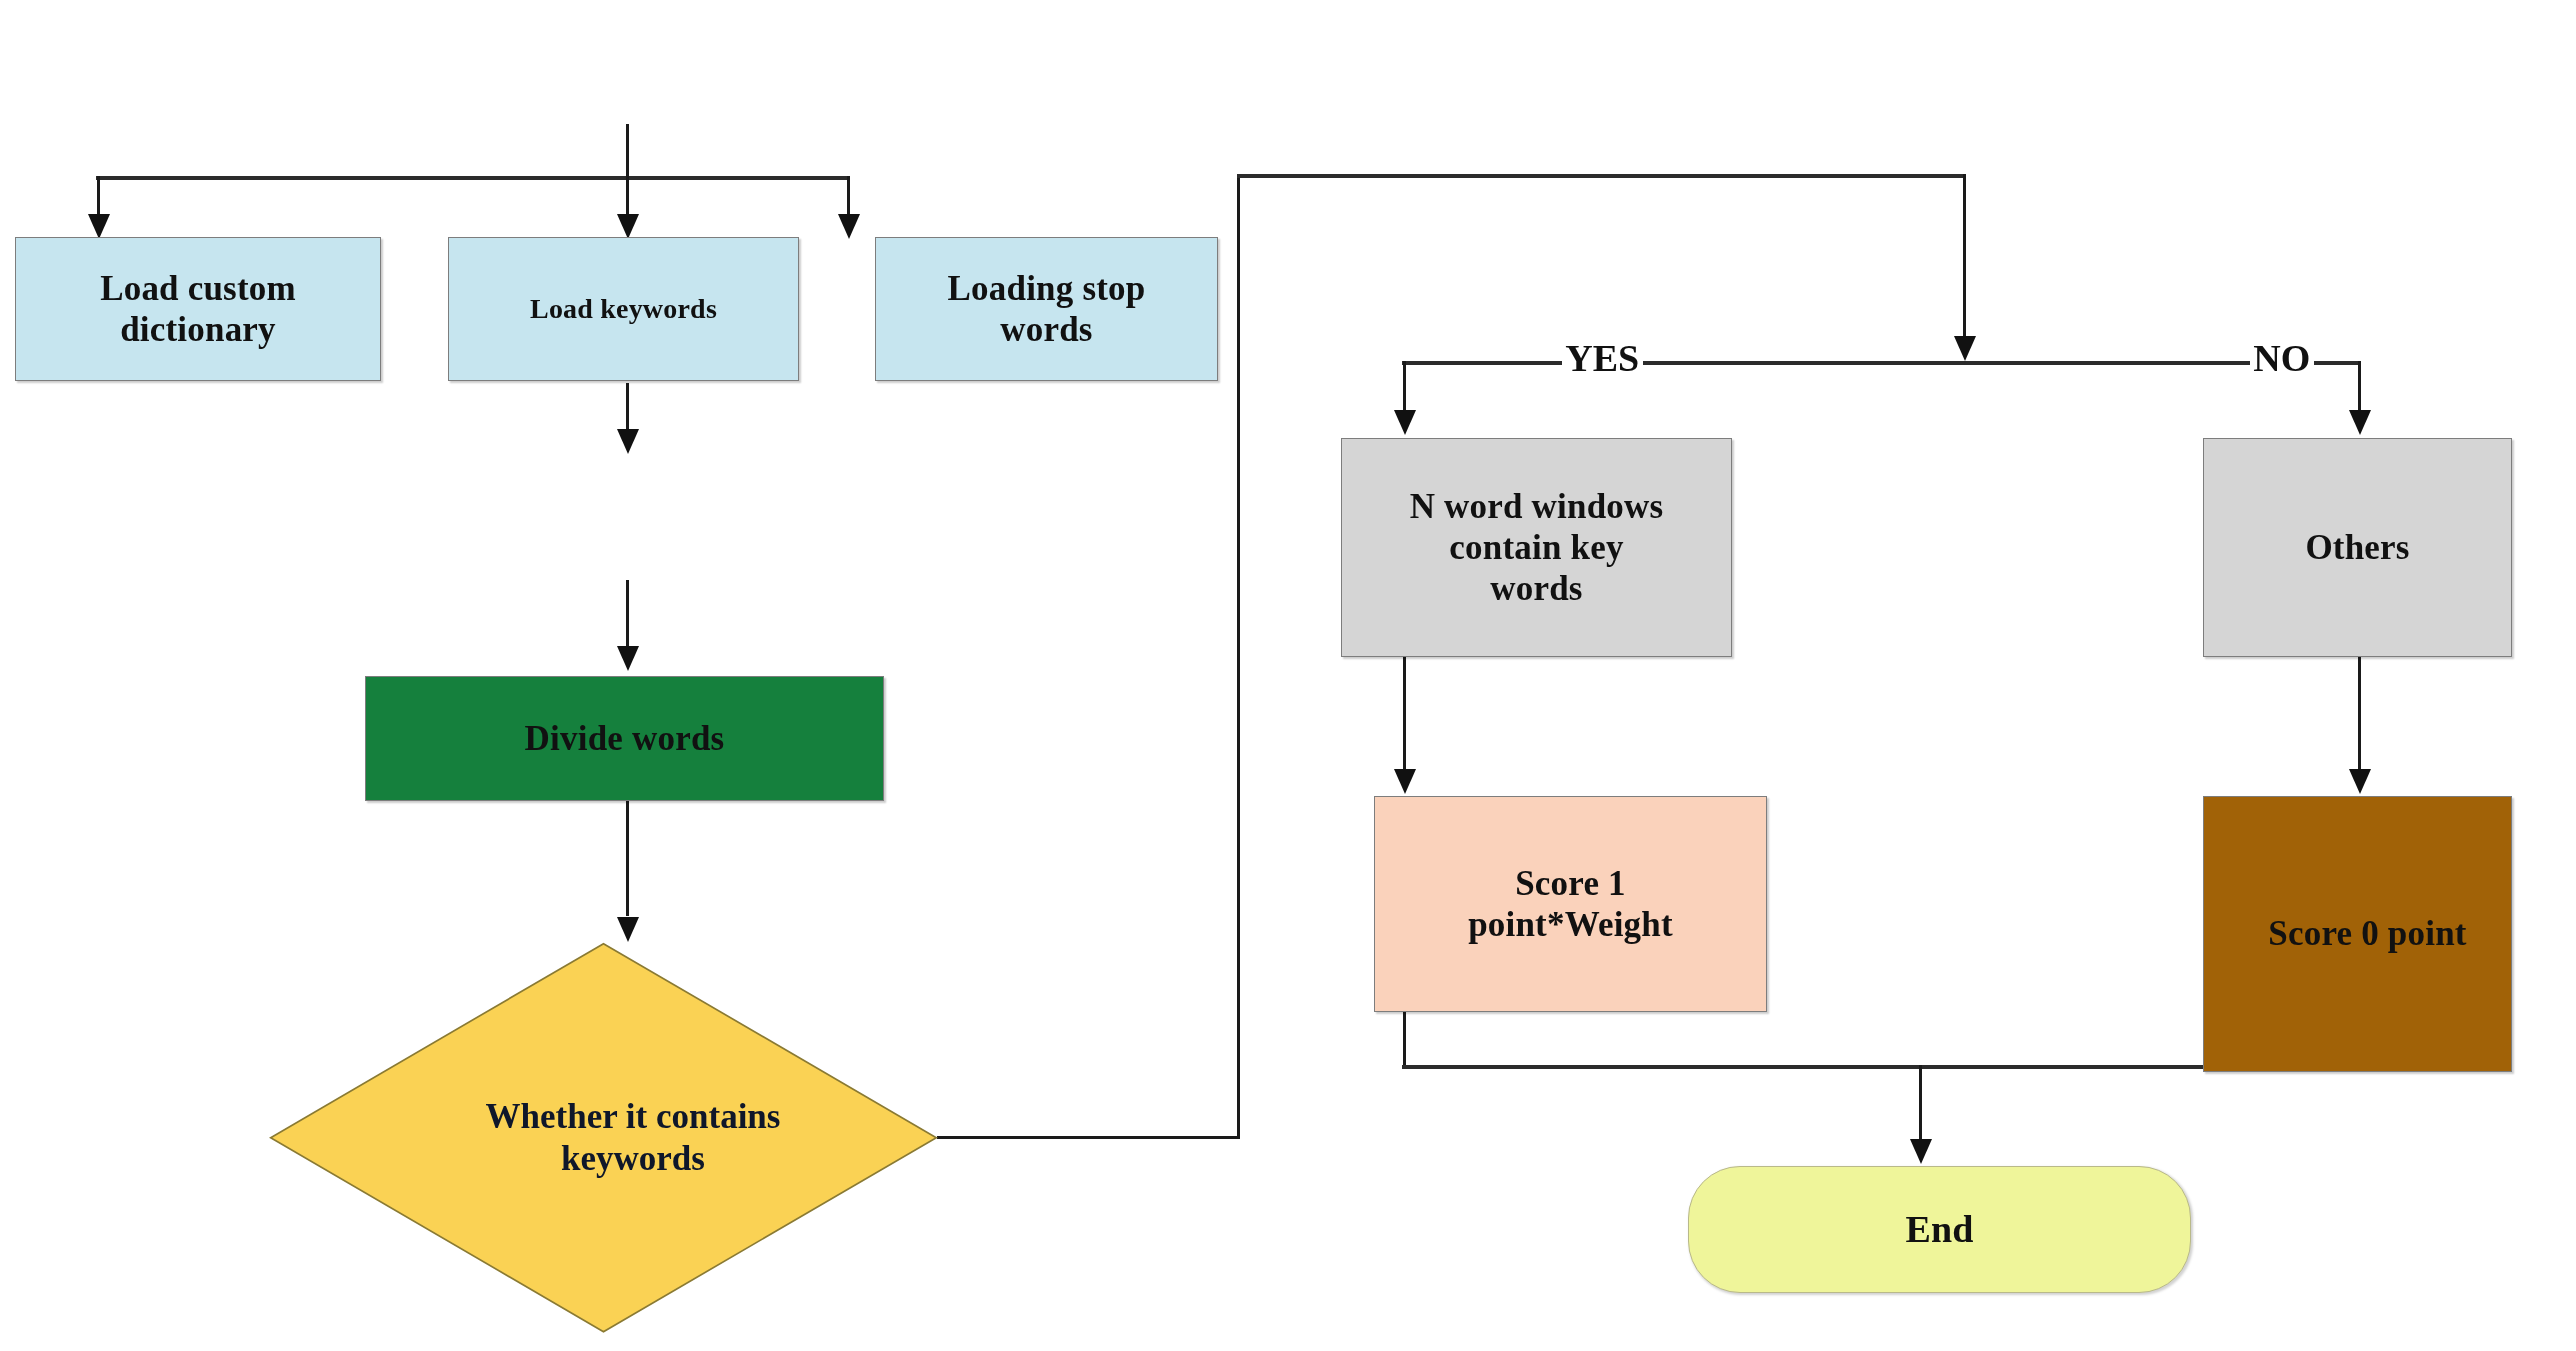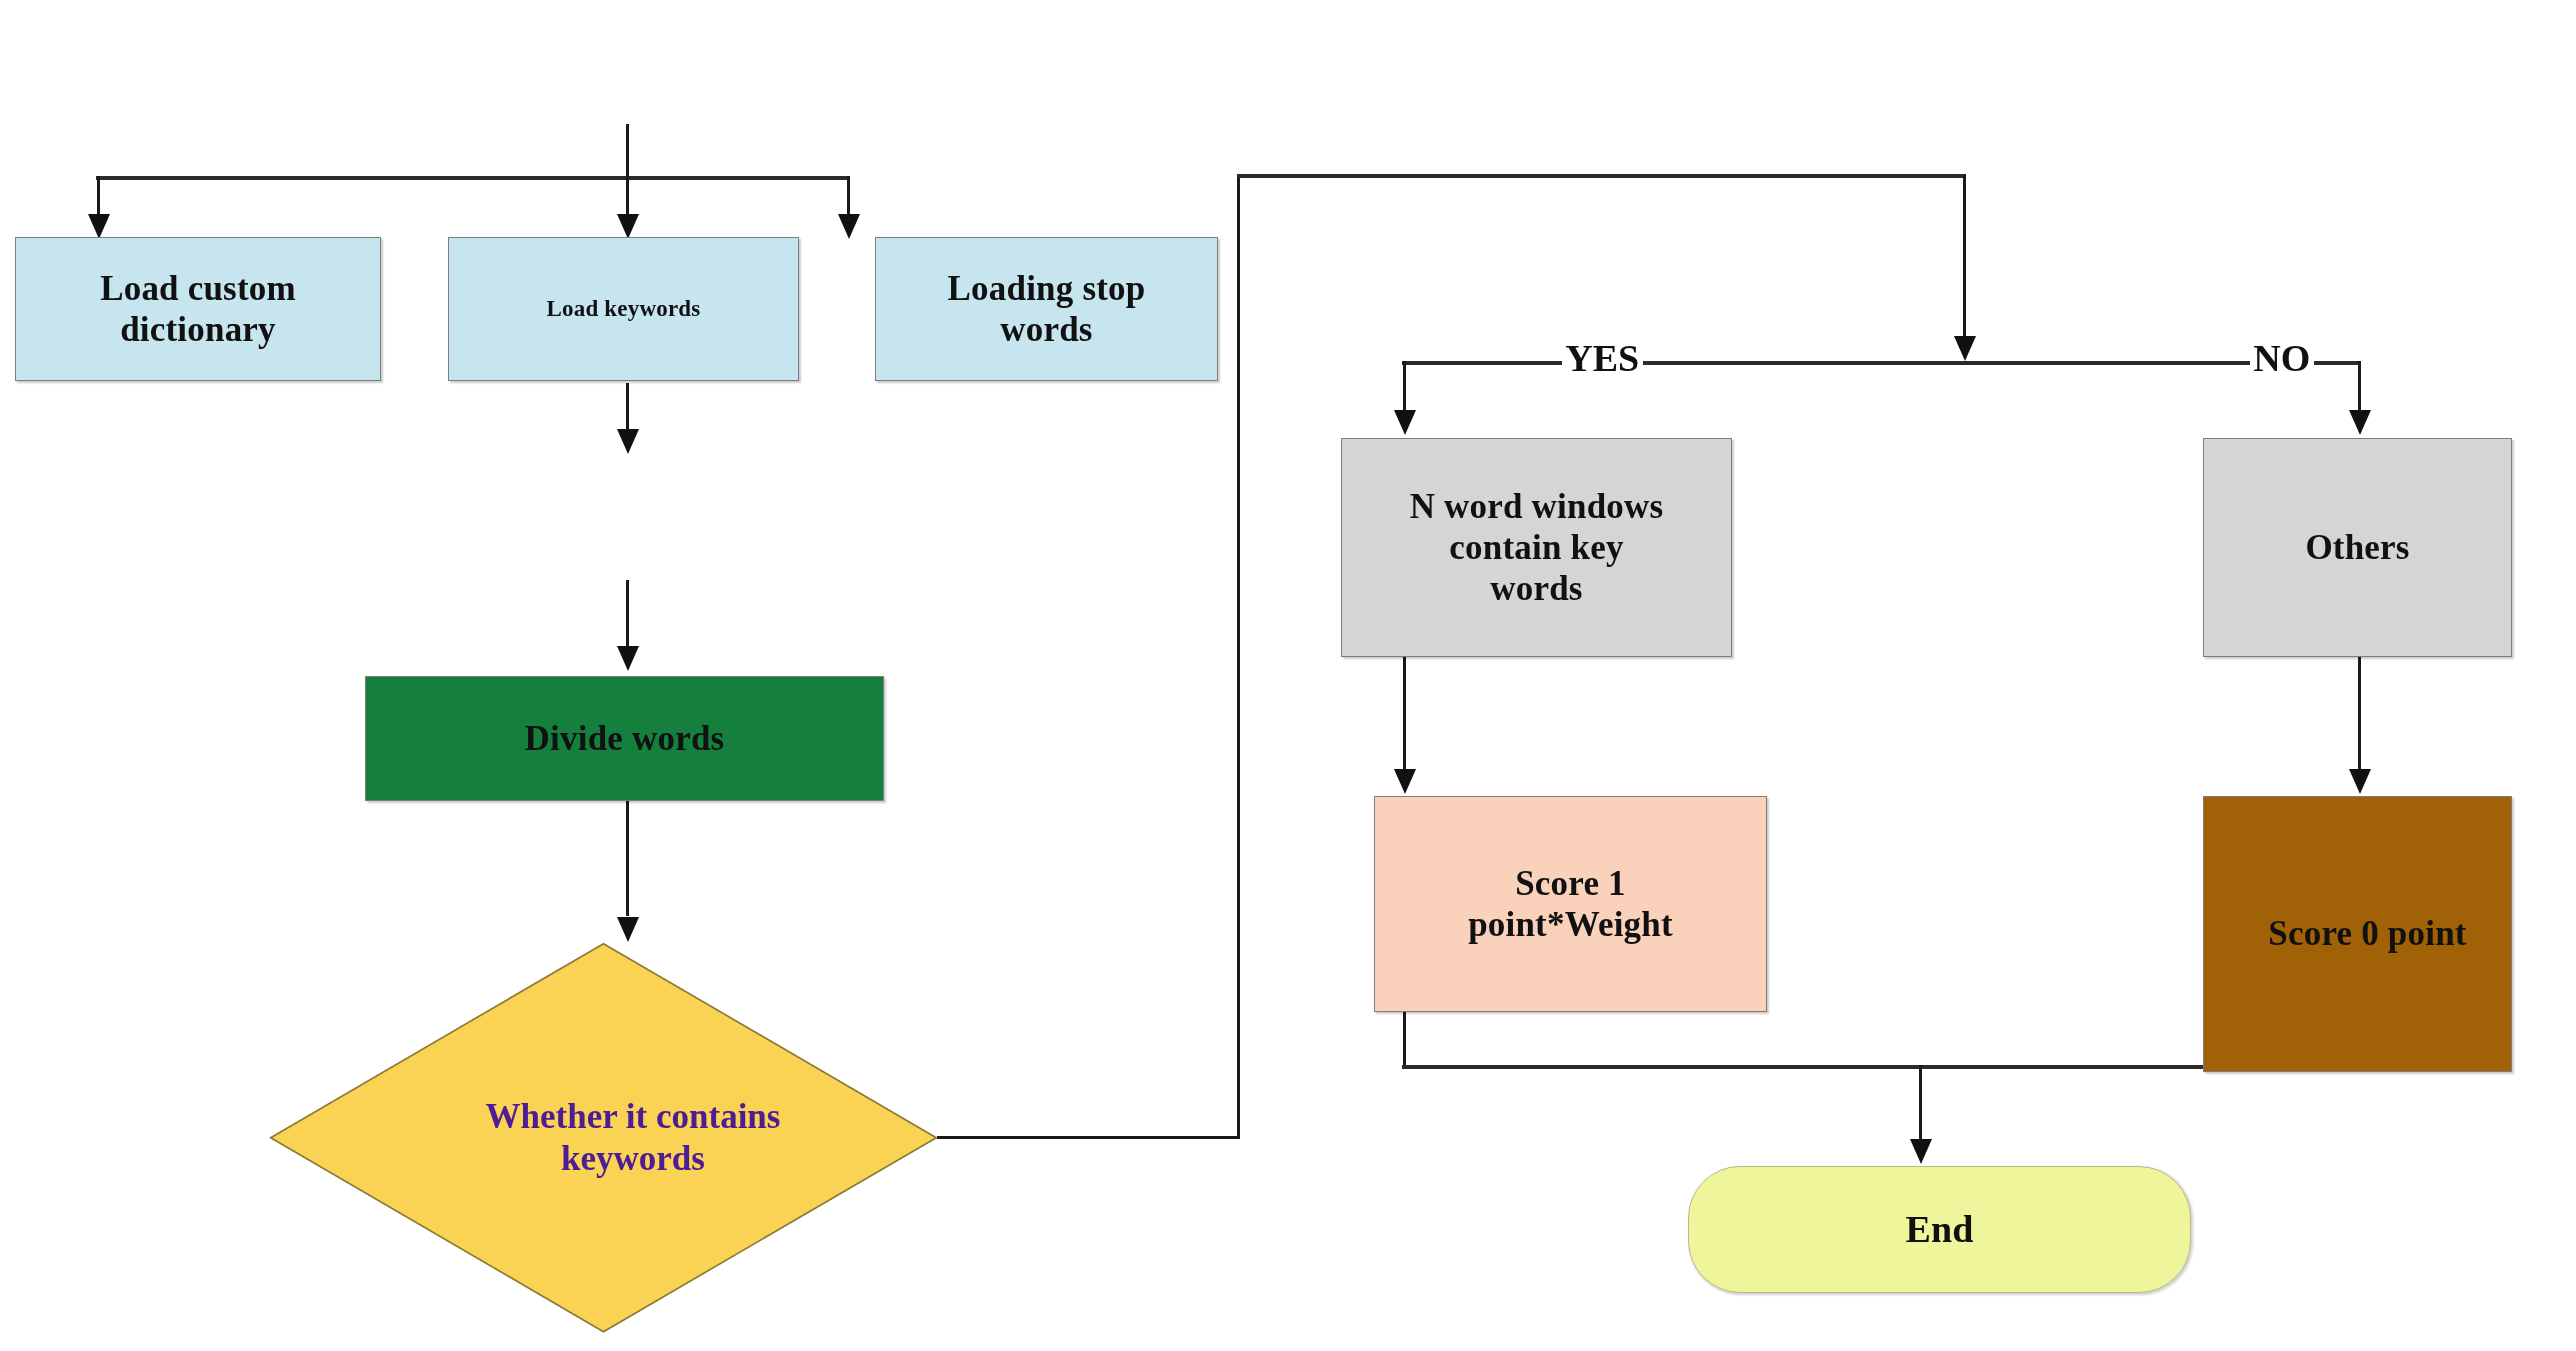--- a/index.html
+++ b/index.html
@@ -47,21 +47,21 @@
     inset: 0;
   }
   .diamond-label {
     position: absolute;
     inset: 0;
     display: flex;
     align-items: center;
     justify-content: center;
     text-align: center;
     font-weight: bold;
-    color: #4c1d95;
+    color: #0f172a;
     line-height: 1.2;
     white-space: pre-line;
     padding-left: 59px;
   }
   .edge {
     position: absolute;
     background: #2b2b2b;
     z-index: 1;
   }
   .edge.h { height: 4.2px; }
@@ -141,21 +141,21 @@
   <div class="edge thin v" style="left:2358px; top:1012px; height:55px;"></div>
   <div class="edge h" style="left:1402px; top:1065px; width:958px;"></div>
 
   <div class="edge thin v" style="left:1919px; top:1065px; height:77px;"></div>
   <div class="arrowhead arrow-down" style="left:1910px; top:1139px;"></div>
 
 
   <div class="node rect" style="left:15px; top:237px; width:366px; height:144px; background:#c6e5ef; font-size:35px;">Load custom
 dictionary</div>
 
-  <div class="node rect" style="left:448px; top:237px; width:351px; height:144px; background:#c6e5ef; font-size:23px;">Load keywords</div>
+  <div class="node rect" style="left:448px; top:237px; width:351px; height:144px; background:#c6e5ef; font-size:28px;">Load keywords</div>
 
   <div class="node rect" style="left:875px; top:237px; width:343px; height:144px; background:#c6e5ef; font-size:35px;">Loading stop
 words</div>
 
 
   <div class="node rect" style="left:365px; top:676px; width:519px; height:125px; background:#15803d; font-size:35px;">Divide words</div>
 
   <div class="diamond-wrap" style="left:269px; top:942px; width:669px; height:391px;">
     <svg class="diamond-shape" viewBox="0 0 800 468" preserveAspectRatio="none">
       <polygon points="400,2 798,234 400,466 2,234" fill="#fad254" stroke="#8a7a33" stroke-width="2"></polygon>

